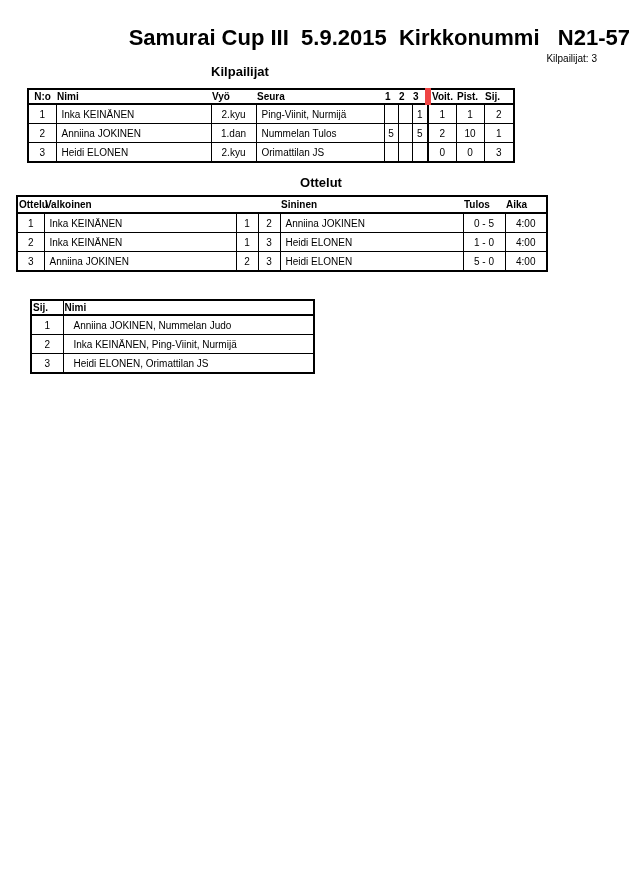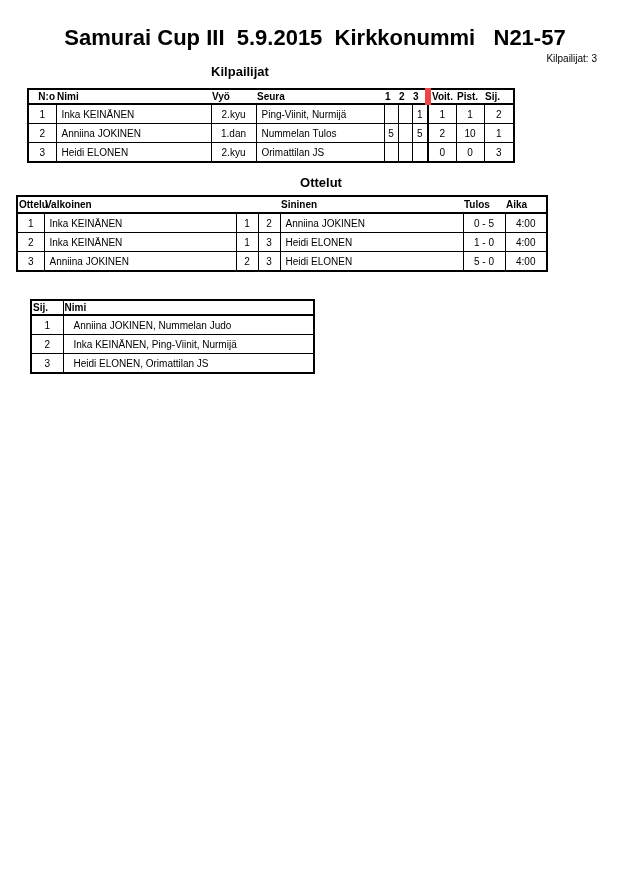--- a/index.html
+++ b/index.html
@@ -4,21 +4,21 @@
 <style>
   html,body { margin:0; padding:0; background:#888; }
   .page {
     position:relative; width:630px; height:891px; margin:0 auto;
     background:#ffffff; color:#000;
     font-family:"Liberation Sans", sans-serif;
     overflow:hidden;
   }
   .title {
     position:absolute; top:25px; left:0; width:630px;
-    text-align:center; font-size:22px; font-weight:bold; white-space:pre;
+    text-align:right; font-size:22px; font-weight:bold; white-space:pre;
   }
   .count-label {
     position:absolute; top:53px; left:0; width:597px;
     text-align:right; font-size:10px; font-weight:normal;
   }
   .section-heading {
     position:absolute; text-align:center; font-size:13px; font-weight:bold;
   }
   .h-kilpailijat { top:64px; left:8px; width:464px; }
   .h-ottelut    { top:175px; left:0; width:578px;padding-left:32px; }
@@ -35,21 +35,21 @@
   }
   td {
     border:1px solid #000; padding:0 2px; height:18px;
     white-space:nowrap; overflow:hidden; text-align:center;
     vertical-align:middle;
   }
 
   
   .t1 { left:27px; top:88px; width:486px; }
   .t1 th { height:13px; }
-  .t1 th:nth-child(1) { text-align:right; }
+  .t1 th:nth-child(1) { text-align:center; }
   .t1 th:nth-child(8) { border-left:6px solid #ef4444; }
   .t1 td:nth-child(8) { border-left:2px solid #000; }
   .t1 td:nth-child(2), .t1 td:nth-child(4) { text-align:left; padding-left:5px; }
 
   
   .t2 { left:16px; top:195px; width:530px;border-radius:18px; }
   .t2 th { height:15px; }
   .t2 th:nth-child(1) { text-align:left; }
   .t2 td:nth-child(2), .t2 td:nth-child(5) { text-align:left; padding-left:5px; }
 

